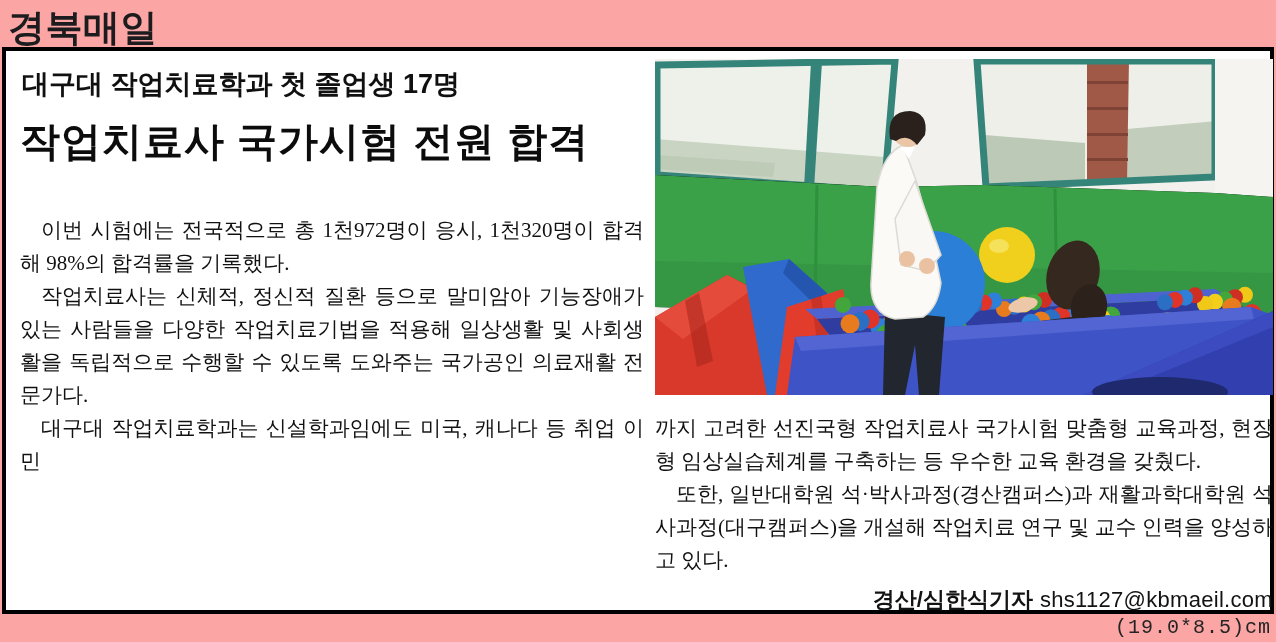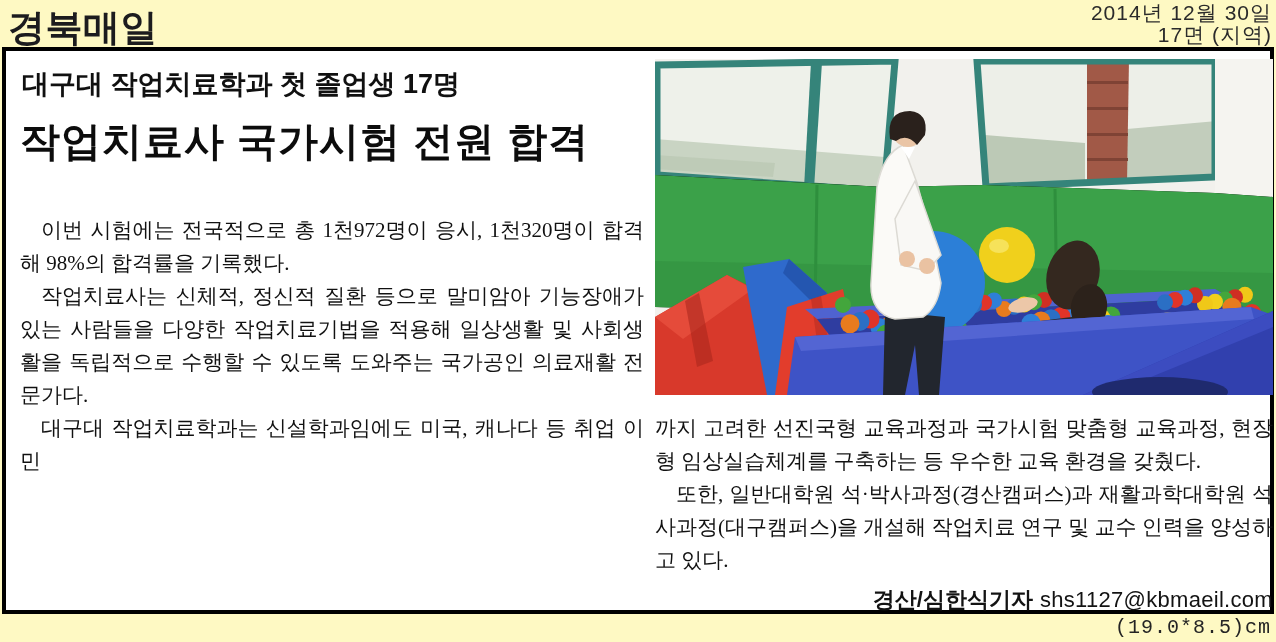--- a/index.html
+++ b/index.html
@@ -1,19 +1,19 @@
 <!DOCTYPE html>
 <html><head>
 <meta charset="utf-8">
 <style>
   * { margin:0; padding:0; box-sizing:border-box; }
   html,body { background:#ffffff; }
   .page {
     position:relative; width:1276px; height:642px;
-    background:#fef9c3; overflow:hidden;
+    background:#fca5a5; overflow:hidden;
     font-family:"Liberation Serif","DejaVu Serif",serif;
     color:#111;
   }
   
   .logo {
     position:absolute; left:8px; top:3px;
     font-family:"Liberation Sans","DejaVu Sans",sans-serif;
     font-weight:900; font-size:37px; letter-spacing:0.5px; color:#1c1c1e;
   }
   .dateblock {
@@ -71,24 +71,20 @@
     font-family:Liberation Mono, monospace;
     font-weight:400; font-size:20px; letter-spacing:1px; color:#242424;text-align:right;
   }
 </style>
 </head>
 <body>
 
 <div class="page">
 
   <div class="logo">경북매일</div>
-  <div class="dateblock">
-    <div>2014년 12월 30일</div>
-    <div>17면 (지역)</div>
-  </div>
 
   <div class="article-box">
 
     <div class="left-col">
       <div class="kicker">대구대 작업치료학과 첫 졸업생 17명</div>
       <div class="headline">작업치료사 국가시험 전원 합격</div>
       <div class="bodytext">
         <p class="para">이번 시험에는 전국적으로 총 1천972명이 응시, 1천320명이 합격해 98%의 합격률을 기록했다.</p>
         <p class="para">작업치료사는 신체적, 정신적 질환 등으로 말미암아 기능장애가 있는 사람들을 다양한 작업치료기법을 적용해 일상생활 및 사회생활을 독립적으로 수행할 수 있도록 도와주는 국가공인 의료재활 전문가다.</p>
         <p class="para">대구대 작업치료학과는 신설학과임에도 미국, 캐나다 등 취업 이민</p>
@@ -243,21 +239,21 @@
           <circle cx="252" cy="200" r="8" fill="#eac2a2"></circle>
           <circle cx="272" cy="207" r="8" fill="#eac2a2"></circle>
           <circle cx="253" cy="72" r="16" fill="#eac5a6"></circle>
           <path d="M235,80 Q231,52 255,52 Q274,54 270,76 L262,86 Q252,74 241,82 Z" fill="#2a211c"></path>
           <polygon points="246,88 260,88 254,100" fill="#ffffff"></polygon>
         </g>
       </svg>
     </figure>
 
     <div class="right-col">
-      <p class="para cont">까지 고려한 선진국형 교육과정과 국가시험 맞춤형 교육과정, 현장형 임상실습체계를 구축하는 등 우수한 교육 환경을 갖췄다.</p>
+      <p class="para cont">까지 고려한 선진국형 작업치료사 국가시험 맞춤형 교육과정, 현장형 임상실습체계를 구축하는 등 우수한 교육 환경을 갖췄다.</p>
       <p class="para">또한, 일반대학원 석·박사과정(경산캠퍼스)과 재활과학대학원 석사과정(대구캠퍼스)을 개설해 작업치료 연구 및 교수 인력을 양성하고 있다.</p>
       <div class="byline">
         <span class="byline-name">경산/심한식기자</span><span class="byline-email">shs1127@kbmaeil.com</span>
       </div>
     </div>
 
   </div>
 
   <div class="size-note">(19.0*8.5)cm</div>
 </div>

